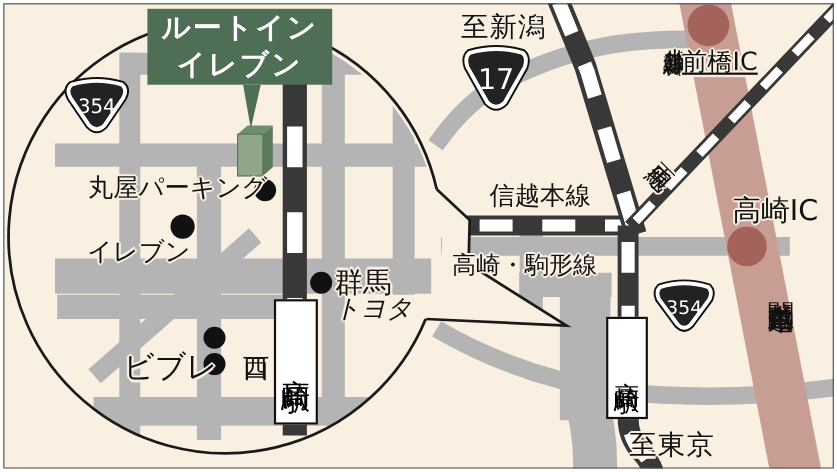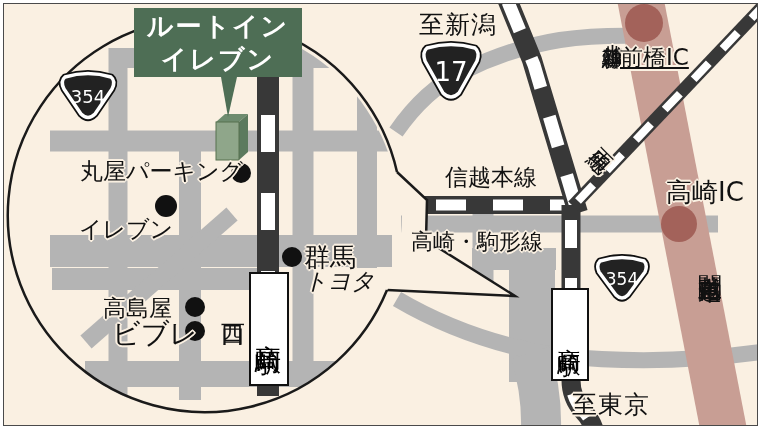--- a/index.html
+++ b/index.html
@@ -127,21 +127,20 @@
 
 <div class="callout">
   <div>ルートイン</div>
   <div>イレブン</div>
 </div>
 
 <div class="lbl" style="left:60px;top:159px;font-size:23px;margin-left:20px;">丸屋パーキング</div>
 <div class="lbl" style="left:79px;top:217px;font-size:23px;">イレブン</div>
 <div class="lbl" style="left:304px;top:243px;font-size:26px;">群馬</div>
 <div class="lbl" style="left:304px;top:269px;font-size:23px;font-style:italic;">トヨタ</div>
-<div class="lbl" style="left:103px;top:296px;font-size:23px;">高島屋</div>
 <div class="lbl" style="left:112px;top:319px;font-size:28px;">ビブレ</div>
 <div class="lbl v" style="left:219px;top:305px;font-size:24px;letter-spacing:3px;">西口</div>
 
 <div class="stationbox box-circle">
   <span class="v nohalo">高崎駅</span>
 </div>
 
 <div class="lbl" style="left:419px;top:11px;font-size:25px;letter-spacing:1px;">至新潟</div>
 <div class="lbl v" style="left:601px;top:26px;font-size:22px;letter-spacing:1px;">上越新幹線</div>
 <div class="lbl" style="left:620px;top:45px;font-size:23px;text-decoration:underline;">前橋IC</div>

